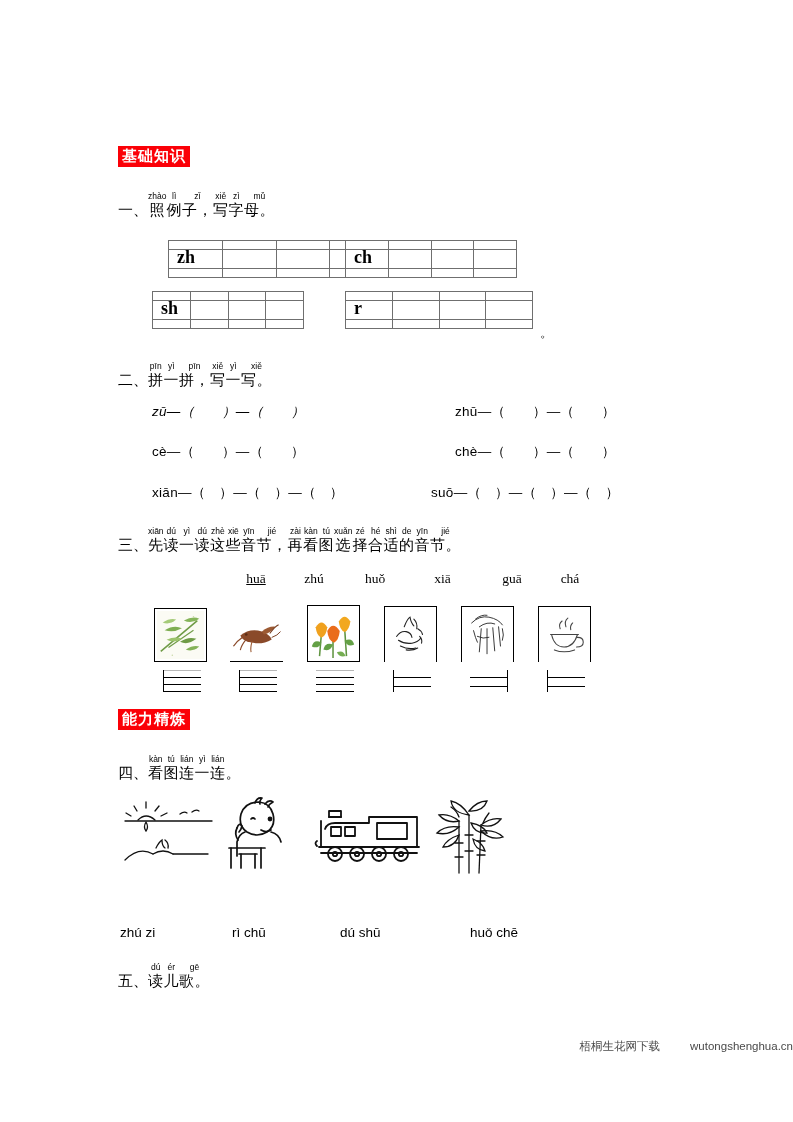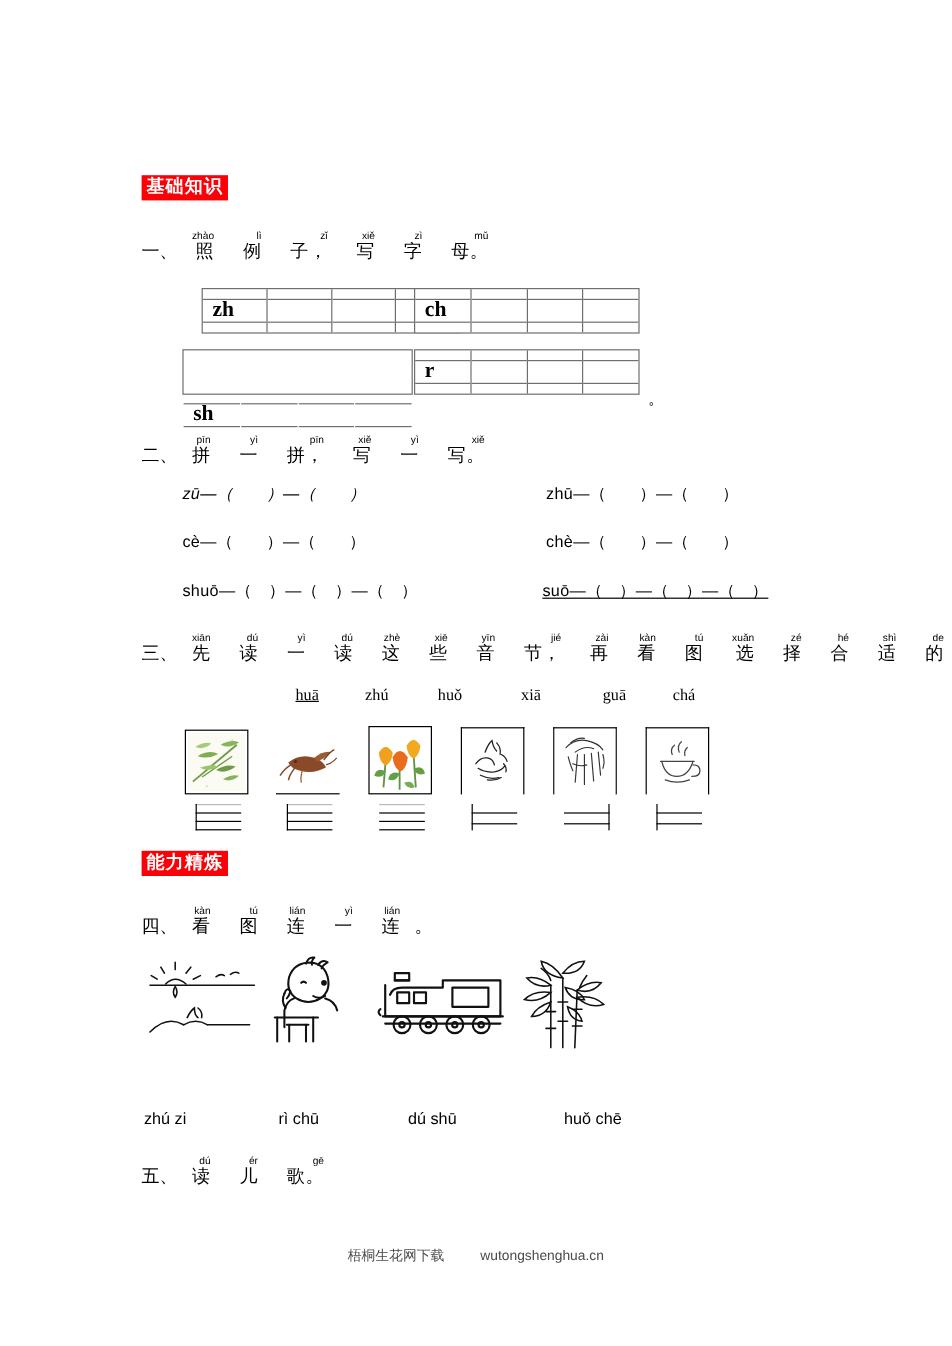--- a/index.html
+++ b/index.html
@@ -56,23 +56,23 @@
     white-space: nowrap;
   }
   .ex-num {
     font-size: 15px;
     letter-spacing: 0px;
     vertical-align: baseline;
   }
   .ruby {
     display: inline-block;
     vertical-align: baseline;
-    text-align: right;
+    text-align: center;
     position: relative;
-    margin: 0 12px;
+    margin: 0 0px;
   }
   .ruby .py {
     display: block;
     font-size: 8.5px;
     line-height: 9px;
     letter-spacing: 0px;
     height: 10px;
     white-space: nowrap;
   }
   .ruby .hz {
@@ -182,21 +182,21 @@
     font-size: 13.5px;
     white-space: nowrap;
   }
 
   
   .footer {
     position: absolute;
     top: 1039px;
     left: 0;
     width: 793px;
-    text-align: center;
+    text-align: right;
     font-size: 11.5px;
     color: #4a4a4a;
     white-space: nowrap;
   }
   .footer .site { margin-left: 30px; font-family: "Liberation Sans", sans-serif; }
 </style>
 </head>
 <body>
 
 <div class="page">
@@ -221,41 +221,41 @@
     <div class="cell">
         <div class="l-top"></div>
         <div class="l-mid"></div>
       </div>
     <div class="cell">
         <div class="l-top"></div>
         <div class="l-mid"></div>
       </div>
   </div>
 
-  <div class="grid4" style="top:240px; left:345px; width:188px; height:38px;">
+  <div class="grid4" style="top:240px; left:345px; width:172px; height:38px;">
     <div class="cell">
       <div class="l-top"></div>
       <div class="l-mid"></div>
       <div class="letter">ch</div>
     </div>
     <div class="cell">
         <div class="l-top"></div>
         <div class="l-mid"></div>
       </div>
     <div class="cell">
         <div class="l-top"></div>
         <div class="l-mid"></div>
       </div>
     <div class="cell">
         <div class="l-top"></div>
         <div class="l-mid"></div>
       </div>
   </div>
 
-  <div class="grid4" style="top:291px; left:152px; width:192px; height:38px;align-items:flex-end;">
+  <div class="grid4" style="top:291px; left:152px; width:152px; height:38px;">
     <div class="cell">
       <div class="l-top"></div>
       <div class="l-mid"></div>
       <div class="letter">sh</div>
     </div>
     <div class="cell">
         <div class="l-top"></div>
         <div class="l-mid"></div>
       </div>
     <div class="cell">
@@ -293,22 +293,22 @@
   <div class="ex-head" style="top:362px; left:118px;">
     <span class="ex-num">二、</span><span class="ruby"><span class="py">pīn</span><span class="hz">拼</span></span><span class="ruby"><span class="py">yì</span><span class="hz">一</span></span><span class="ruby"><span class="py">pīn</span><span class="hz">拼，</span></span><span class="ruby"><span class="py">xiě</span><span class="hz">写</span></span><span class="ruby"><span class="py">yì</span><span class="hz">一</span></span><span class="ruby"><span class="py">xiě</span><span class="hz">写。</span></span>
   </div>
 
   <div class="pair-row" style="top:403px; left:152px;font-style:italic;">zū—（　　）—（　　）</div>
   <div class="pair-row" style="top:403px; left:455px;">zhū—（　　）—（　　）</div>
 
   <div class="pair-row" style="top:443px; left:152px;">cè—（　　）—（　　）</div>
   <div class="pair-row" style="top:443px; left:455px;">chè—（　　）—（　　）</div>
 
-  <div class="pair-row" style="top:484px; left:152px;">shuō—（　）—（　）—（　）</div>
-  <div class="pair-row" style="top:484px; left:452px;text-decoration:underline;">suō—（　）—（　）—（　）</div>
+  <div class="pair-row" style="top:484px; left:152px;">xiān—（　）—（　）—（　）</div>
+  <div class="pair-row" style="top:484px; left:431px;">suō—（　）—（　）—（　）</div>
 
   <div class="ex-head" style="top:527px; left:118px;">
     <span class="ex-num">三、</span><span class="ruby"><span class="py">xiān</span><span class="hz">先</span></span><span class="ruby"><span class="py">dú</span><span class="hz">读</span></span><span class="ruby"><span class="py">yì</span><span class="hz">一</span></span><span class="ruby"><span class="py">dú</span><span class="hz">读</span></span><span class="ruby"><span class="py">zhè</span><span class="hz">这</span></span><span class="ruby"><span class="py">xiē</span><span class="hz">些</span></span><span class="ruby"><span class="py">yīn</span><span class="hz">音</span></span><span class="ruby"><span class="py">jié</span><span class="hz">节，</span></span><span class="ruby"><span class="py">zài</span><span class="hz">再</span></span><span class="ruby"><span class="py">kàn</span><span class="hz">看</span></span><span class="ruby"><span class="py">tú</span><span class="hz">图</span></span><span class="ruby"><span class="py">xuǎn</span><span class="hz">选</span></span><span class="ruby"><span class="py">zé</span><span class="hz">择</span></span><span class="ruby"><span class="py">hé</span><span class="hz">合</span></span><span class="ruby"><span class="py">shì</span><span class="hz">适</span></span><span class="ruby"><span class="py">de</span><span class="hz">的</span></span><span class="ruby"><span class="py">yīn</span><span class="hz">音</span></span><span class="ruby"><span class="py">jié</span><span class="hz">节。</span></span>
   </div>
 
   <div class="syl-row" style="top:571px; left:228px;">
     <span style="width:56px;text-decoration:underline;">huā</span><span style="width:60px;">zhú</span><span style="width:62px;">huǒ</span><span style="width:73px;">xiā</span><span style="width:66px;">guā</span><span style="width:50px;">chá</span>
   </div>
 
   <div class="pic-box" style="top:608px; left:154px; width:53px; height:54px;">

